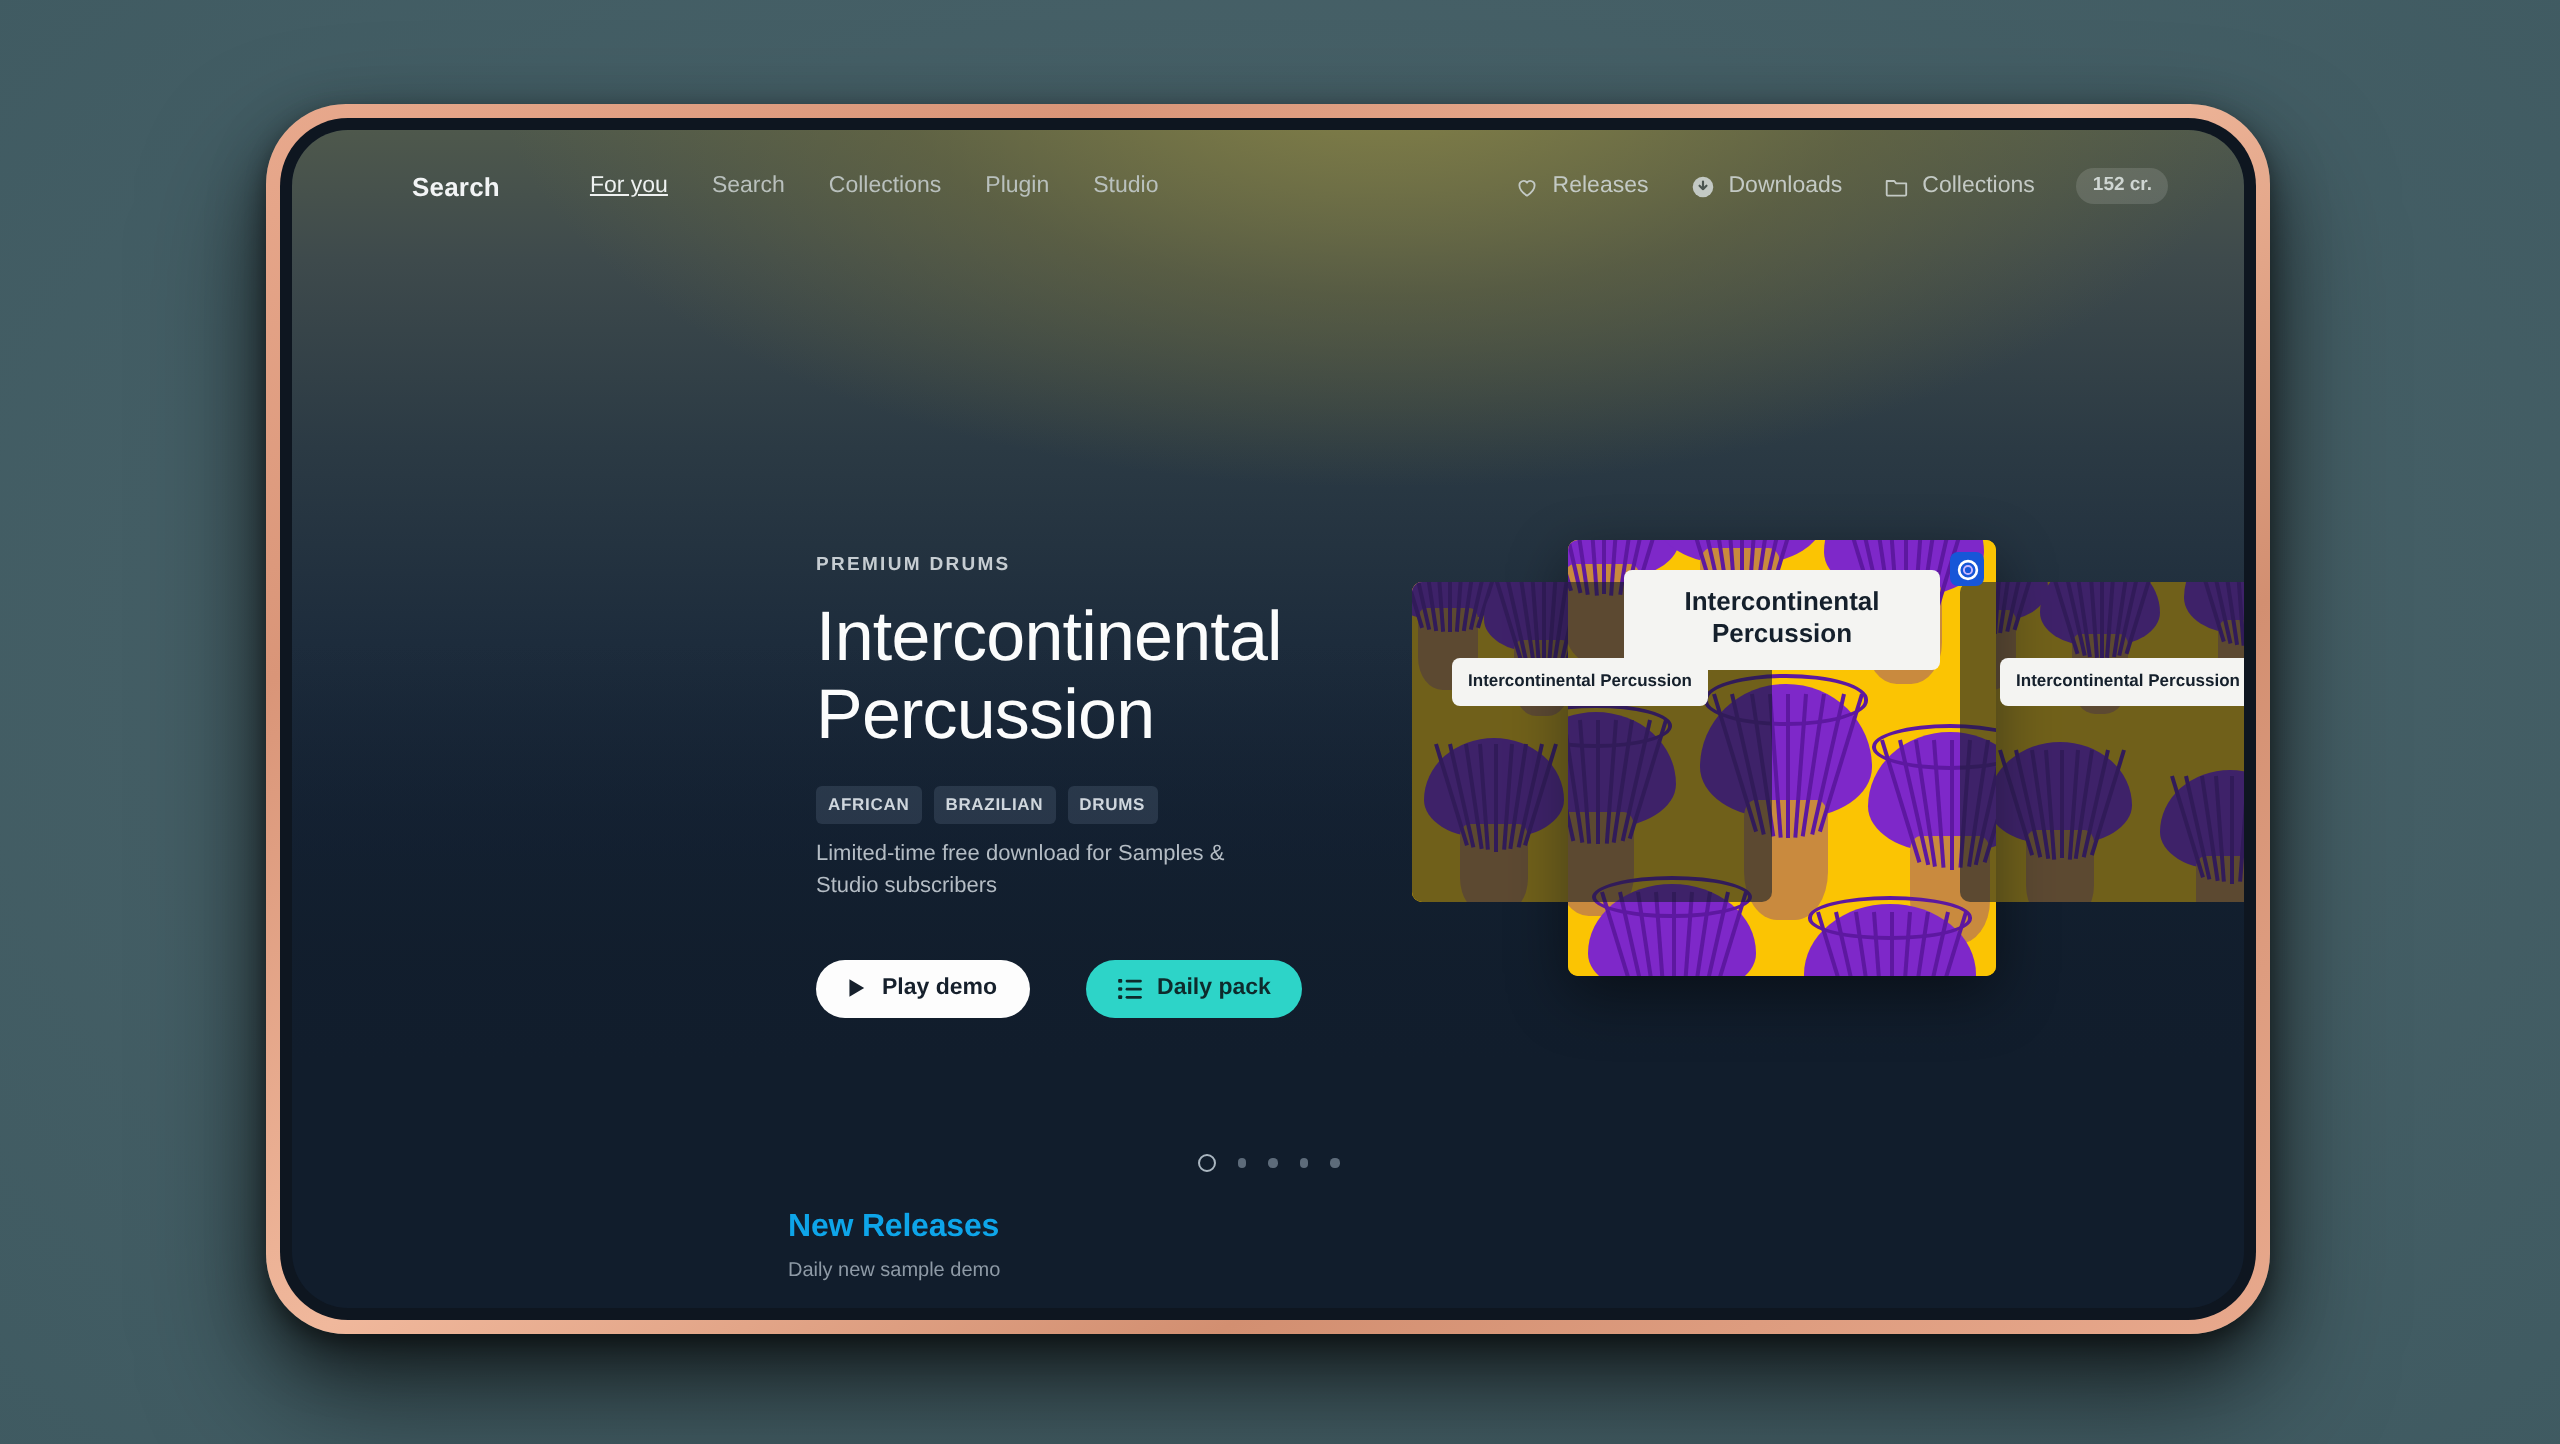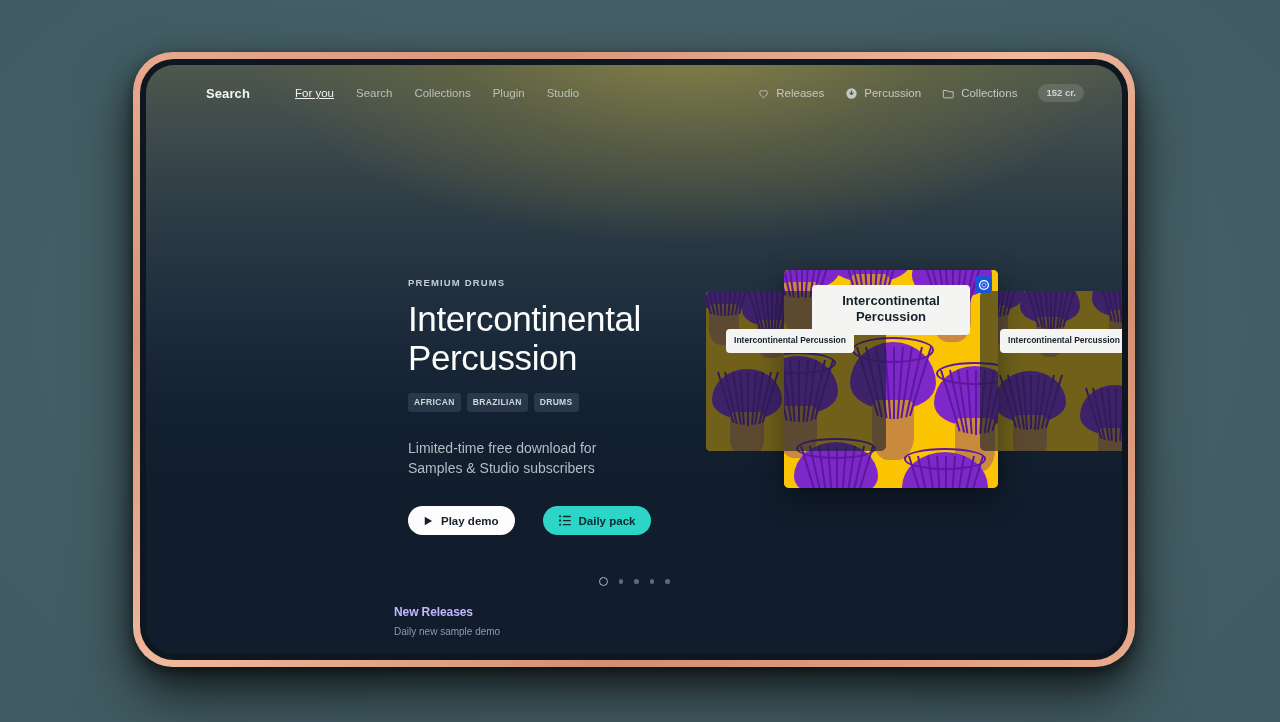--- a/index.html
+++ b/index.html
@@ -90,22 +90,22 @@
     font-size:35px; line-height:1.12; font-weight:normal;
     color:#fbfcfc; letter-spacing:-.4px;
   }
   .tags { display:flex; gap:6px; margin-top:16px; }
   .tag {
     font-size:8.5px; font-weight:bold; color:#cfd6dd; letter-spacing:.35px;
     background:rgba(125,145,170,.20);
     border-radius:3px; padding:4px 6px 4.5px;
   }
   .hero-desc {
-    margin-top:26px; width:222px;
-    font-size:14px; line-height:1.45; color:#b4bcc4;
+    margin-top:8px; width:222px;
+    font-size:11px; line-height:1.45; color:#b4bcc4;
   }
   .hero-btns { display:flex; gap:28px; margin-top:28px; }
   .btn {
     display:flex; align-items:center; gap:8px;
     height:29px; padding:0 16px; border-radius:15px;
     font-size:11.5px; font-weight:bold; cursor:pointer; white-space:nowrap;
   }
   .btn-play { background:#fdfdfd; color:#16202c; }
   .btn-view { background:#2dd4c8; color:#0e2b2c; }
 
@@ -167,21 +167,21 @@
     display:flex; justify-content:center; align-items:center; gap:11px; z-index:6;
   }
   .dot { width:4.5px; height:4.5px; border-radius:50%; background:#5d6b7a; cursor:pointer; }
   .dot.active {
     width:9px; height:9px; background:transparent;
     border:1.3px solid #aab6c0;
   }
 
   
   .releases { position:absolute; left:0; top:540px; width:100%; padding:0 0 0 248px; z-index:6; }
-  .sec-title { font-size:12px; font-weight:bold; color:#c4b5fd; letter-spacing:-.1px; }
+  .sec-title { font-size:16px; font-weight:bold; color:#0ea5e9; letter-spacing:-.1px; }
   .sec-sub { margin-top:7px; font-size:10px; color:#8e9aa6; }
 </style>
 </head>
 <body>
 
 <div id="page">
   <div id="device">
     <div id="device-inner">
       <div id="screen">
 
@@ -204,21 +204,21 @@
                 <path d="M12 20s-7-4.6-7-9.4A3.9 3.9 0 0 1 12 8a3.9 3.9 0 0 1 7 2.6C19 15.4 12 20 12 20z" fill="none" stroke="#c3c9c4" stroke-width="1.7" stroke-linejoin="round"></path>
               </svg>
               <span>Releases</span>
             </div>
 
             <div class="navitem">
               <svg class="ico" viewBox="0 0 24 24">
                 <circle cx="12" cy="12" r="9.5" fill="#c3c9c4"></circle>
                 <path d="M12 7v7m0 0l-3.2-3.2M12 14l3.2-3.2" stroke="#4b5550" stroke-width="2" fill="none" stroke-linecap="round" stroke-linejoin="round"></path>
               </svg>
-              <span>Percussion</span>
+              <span>Downloads</span>
             </div>
 
             <div class="navitem">
               <svg class="ico" viewBox="0 0 24 24">
                 <path d="M3.5 6.5h6l1.7 2.2h9.3v10.3a1 1 0 0 1-1 1h-16a1 1 0 0 1-1-1V6.5z" fill="none" stroke="#c3c9c4" stroke-width="1.7" stroke-linejoin="round"></path>
               </svg>
               <span>Collections</span>
             </div>
 
             <div class="credits">152 cr.</div>

